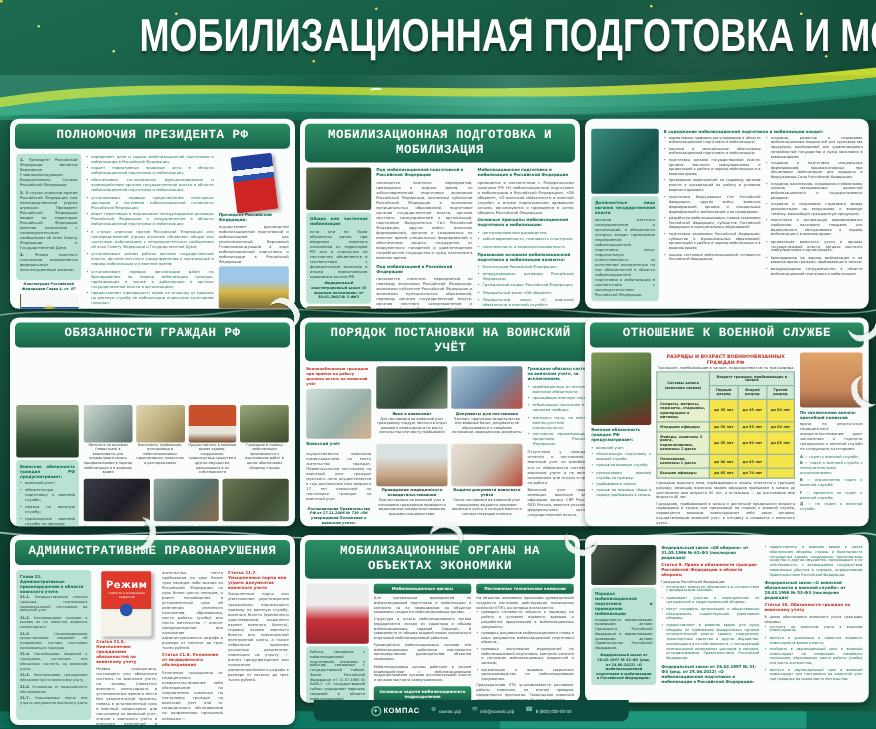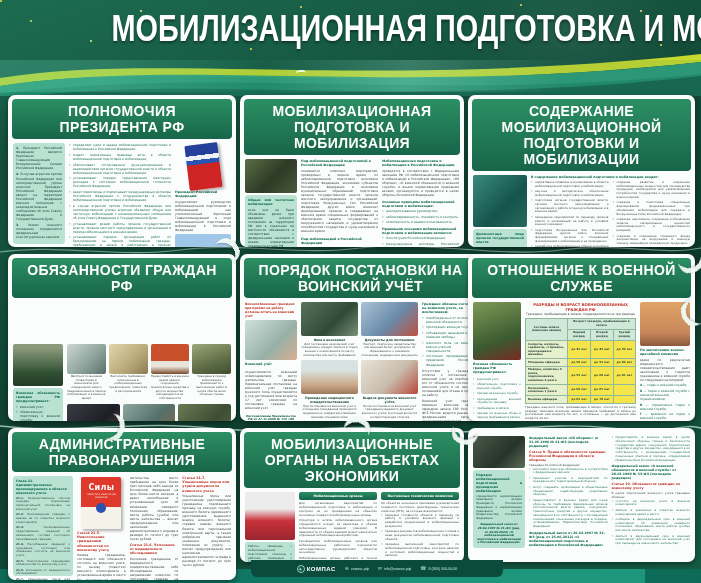--- a/index.html
+++ b/index.html
@@ -24,22 +24,22 @@
   svg.waves{position:absolute;top:44px;left:0;z-index:1;}
   .band{position:absolute;top:60px;left:0;width:701px;height:32px;z-index:1;
     background:linear-gradient(100deg, rgba(96,200,172,.28) 15%, rgba(30,120,100,.12) 38%,
       rgba(140,216,196,.30) 58%, rgba(30,110,92,.10) 80%);}
   .chev{position:absolute;left:296px;top:70px;width:10px;height:6px;z-index:2;
     border-top:2px solid #eafff5;border-radius:40%;transform:rotate(-4deg);opacity:.9;}
   
   .panel{position:absolute;background:#fbfdfc;border-radius:7px;box-sizing:border-box;
     box-shadow:0 2px 5px rgba(0,0,0,.4);padding:4px;z-index:3;display:flex;flex-direction:column;overflow:hidden;}
   .phead{background:linear-gradient(180deg,#2c8f63,#17654a);color:#fff;border-radius:4px;
-    text-align:center;font-weight:bold;font-size:14px;letter-spacing:.4px;line-height:1.15;
-    padding:4px 8px;display:flex;align-items:center;justify-content:center;flex:0 0 auto;}
+    text-align:center;font-weight:bold;font-size:10px;letter-spacing:.4px;line-height:1.15;
+    padding:4px 8px;display:flex;align-items:center;justify-content:center;flex:0 0 auto;font-family:Liberation Mono, monospace;}
   .pbody{flex:1;min-height:0;display:flex;gap:4px;padding:4px 1px 0;font-family:"DejaVu Sans",sans-serif;}
   .col{min-width:0;}
   .tiny{font-size:3px;line-height:1.35;color:#3a4a46;text-align:justify;}
   .t28{font-size:2.8px;}
   .grntxt{color:#23705c;}
   .teal{background:#b9e2d2;border-radius:3px;padding:3px;color:#123f34;}
   .hgrn{color:#0e6a50;font-weight:bold;font-size:3.2px;line-height:1.25;margin-bottom:1.5px;}
   .hred{color:#c23327;font-weight:bold;font-size:3.3px;line-height:1.25;margin:2px 0 1.5px;}
   .cite{font-size:2.8px;font-weight:bold;font-style:italic;color:#0e5a46;text-align:center;margin-top:2.5px;line-height:1.3;}
   .li{position:relative;padding-left:4px;margin-bottom:1.6px;}
@@ -199,21 +199,20 @@
           <div class="li">Гражданский кодекс Российской Федерации;</div>
           <div class="li">Федеральный закон «Об обороне»;</div>
           <div class="li">Федеральный закон «О воинской обязанности и военной службе»;</div>
           <div class="li">Федеральный закон «О мобилизационной подготовке и мобилизации в Российской Федерации»;</div>
         </div>
     </div>
   </div>
 </section>
 
 <section class="panel" style="left:468px;top:95px;width:227px;height:152px;">
-  <div class="phead">СОДЕРЖАНИЕ МОБИЛИЗАЦИОННОЙ ПОДГОТОВКИ И МОБИЛИЗАЦИИ</div>
   <div class="pbody">
     <div class="col" style="flex:0 0 54px;display:flex;flex-direction:column;gap:2px;">
       <div class="ph ph-factory" style="height:52px;"></div>
       <div class="teal tiny">
         <div class="hgrn">Должностные лица органов государственной власти</div>
         <span>органов местного самоуправления и организаций, в обязанности которых входит проведение мероприятий мобилизационной подготовки, несут персональную ответственность за исполнение возложенных на них обязанностей в области мобилизационной подготовки и мобилизации в соответствии с законодательством Российской Федерации.</span>
         
       </div>
     </div>
     <div class="col" style="flex:1;">
@@ -448,21 +447,21 @@
           <div style="margin-bottom:1.6px;"><b>21.3.</b> <span>Несвоевременное представление сведений об изменениях состава постоянно проживающих граждан</span></div>
           <div style="margin-bottom:1.6px;"><b>21.4.</b> <span>Несообщение сведений о гражданах, состоящих или обязанных состоять на воинском учете</span></div>
           <div style="margin-bottom:1.6px;"><b>21.5.</b> <span>Неисполнение гражданами обязанностей по воинскому учету</span></div>
           <div style="margin-bottom:1.6px;"><b>21.6.</b> <span>Уклонение от медицинского обследования</span></div>
           <div style="margin-bottom:1.6px;"><b>21.7.</b> <span>Умышленные порча или утрата документов воинского учета</span></div>
         </div>
 
     </div>
     <div class="col" style="flex:1;">
       <div class="book2">
-        <div class="bt">Силы</div>
+        <div class="bt">Режим</div>
         <div class="bs">новости и изменения кодексов</div>
         <div class="bc"></div>
       </div>
       <div class="hred">Статья 21.5. Неисполнение гражданами обязанностей по воинскому учету</div>
       <div class="tiny">Неявка гражданина, состоящего или обязанного состоять на воинском учете, по вызову (повестке) военного комиссариата в установленные время и место без уважительной причины, неявка в установленный срок в военный комиссариат для постановки на воинский учет, снятия с воинского учета и внесения изменений в документы воинского учета при переезде на новое место</div>
     </div>
     <div class="col" style="flex:1;">
       <div class="tiny">жительства, место пребывания на срок более трех месяцев либо выезде из Российской Федерации на срок более шести месяцев, а равно несообщение в установленный срок об изменении семейного положения, образования, места работы (учебы) или места жительства — влечет предупреждение или наложение административного штрафа в размере от пятисот до трех тысяч рублей.</div>
       <div class="hred">Статья 21.6. Уклонение от медицинского обследования</div>
       <div class="tiny">Уклонение гражданина от медицинского освидетельствования либо обследования по направлению комиссии по постановке граждан на воинский учет или от медицинского обследования по направлению призывной комиссии —</div>

